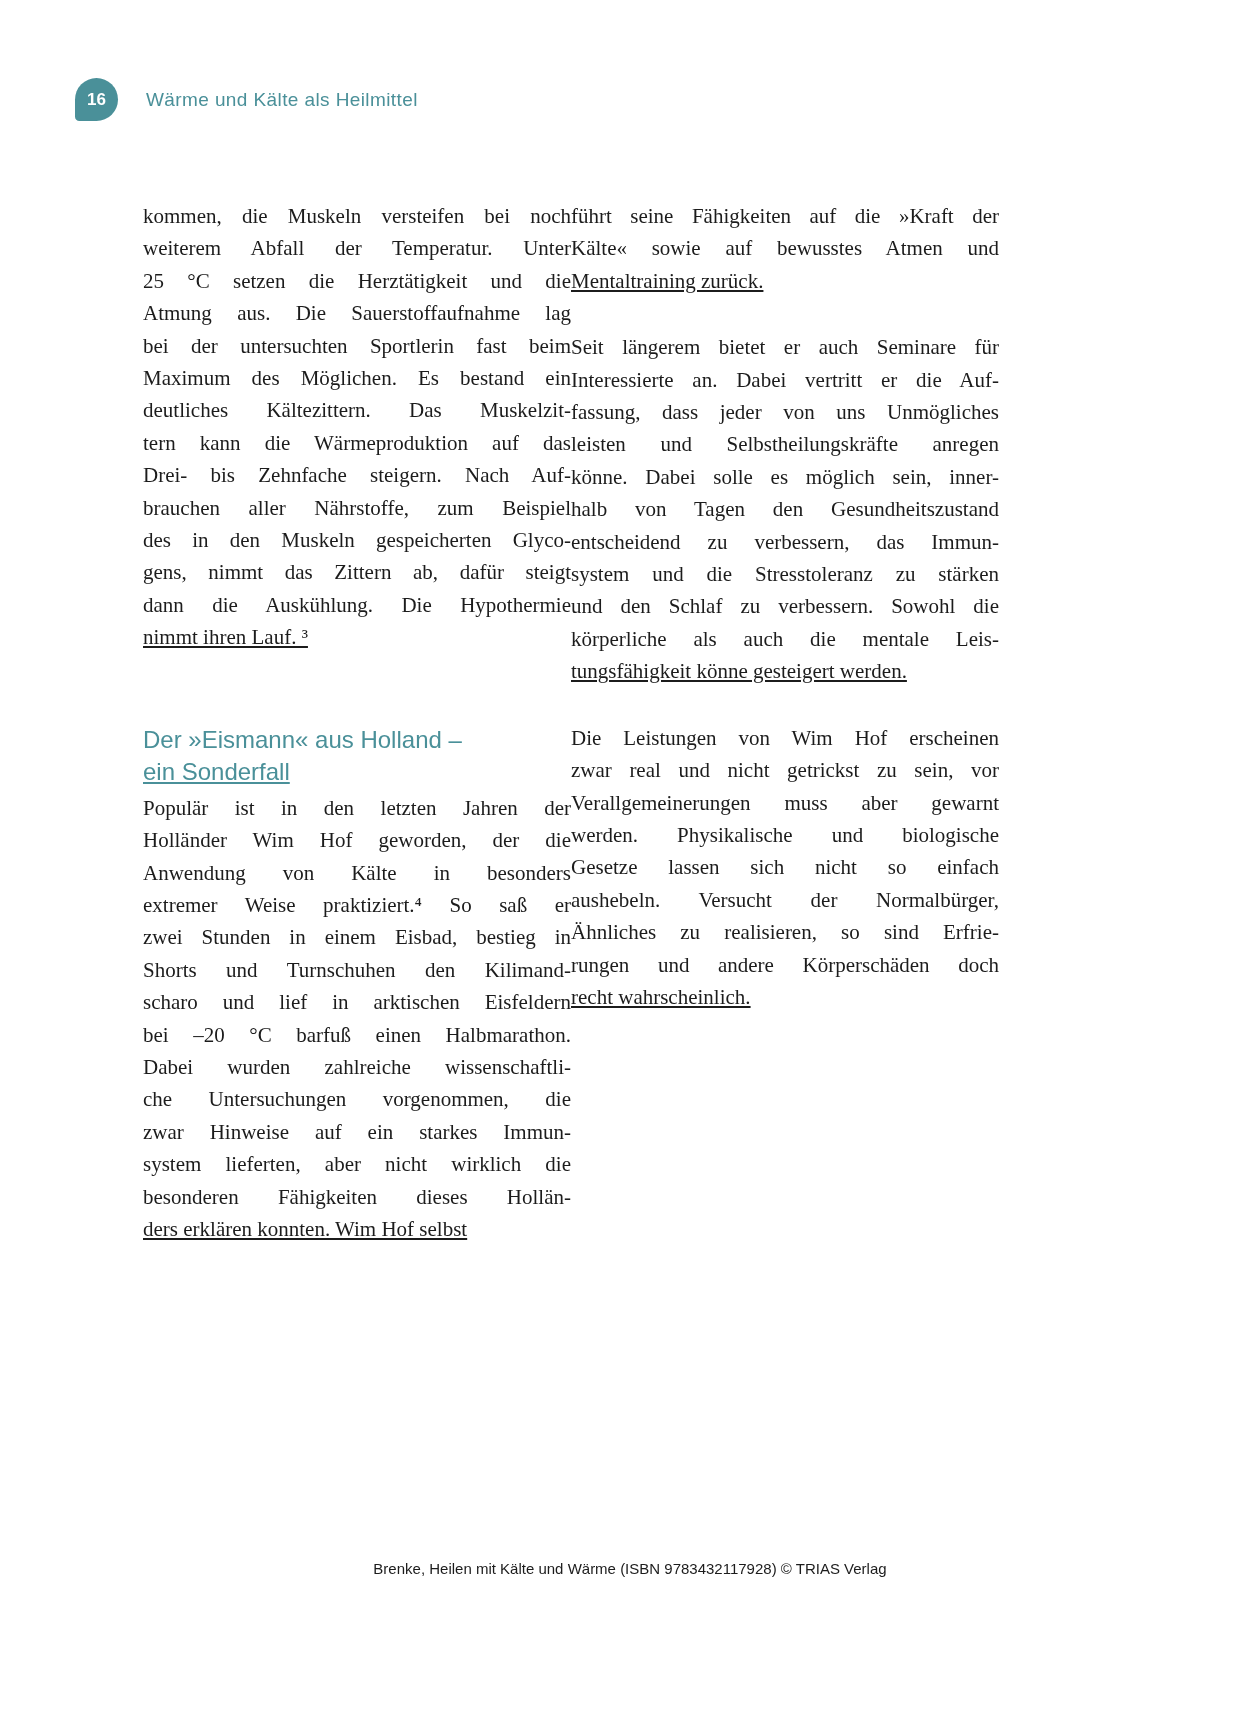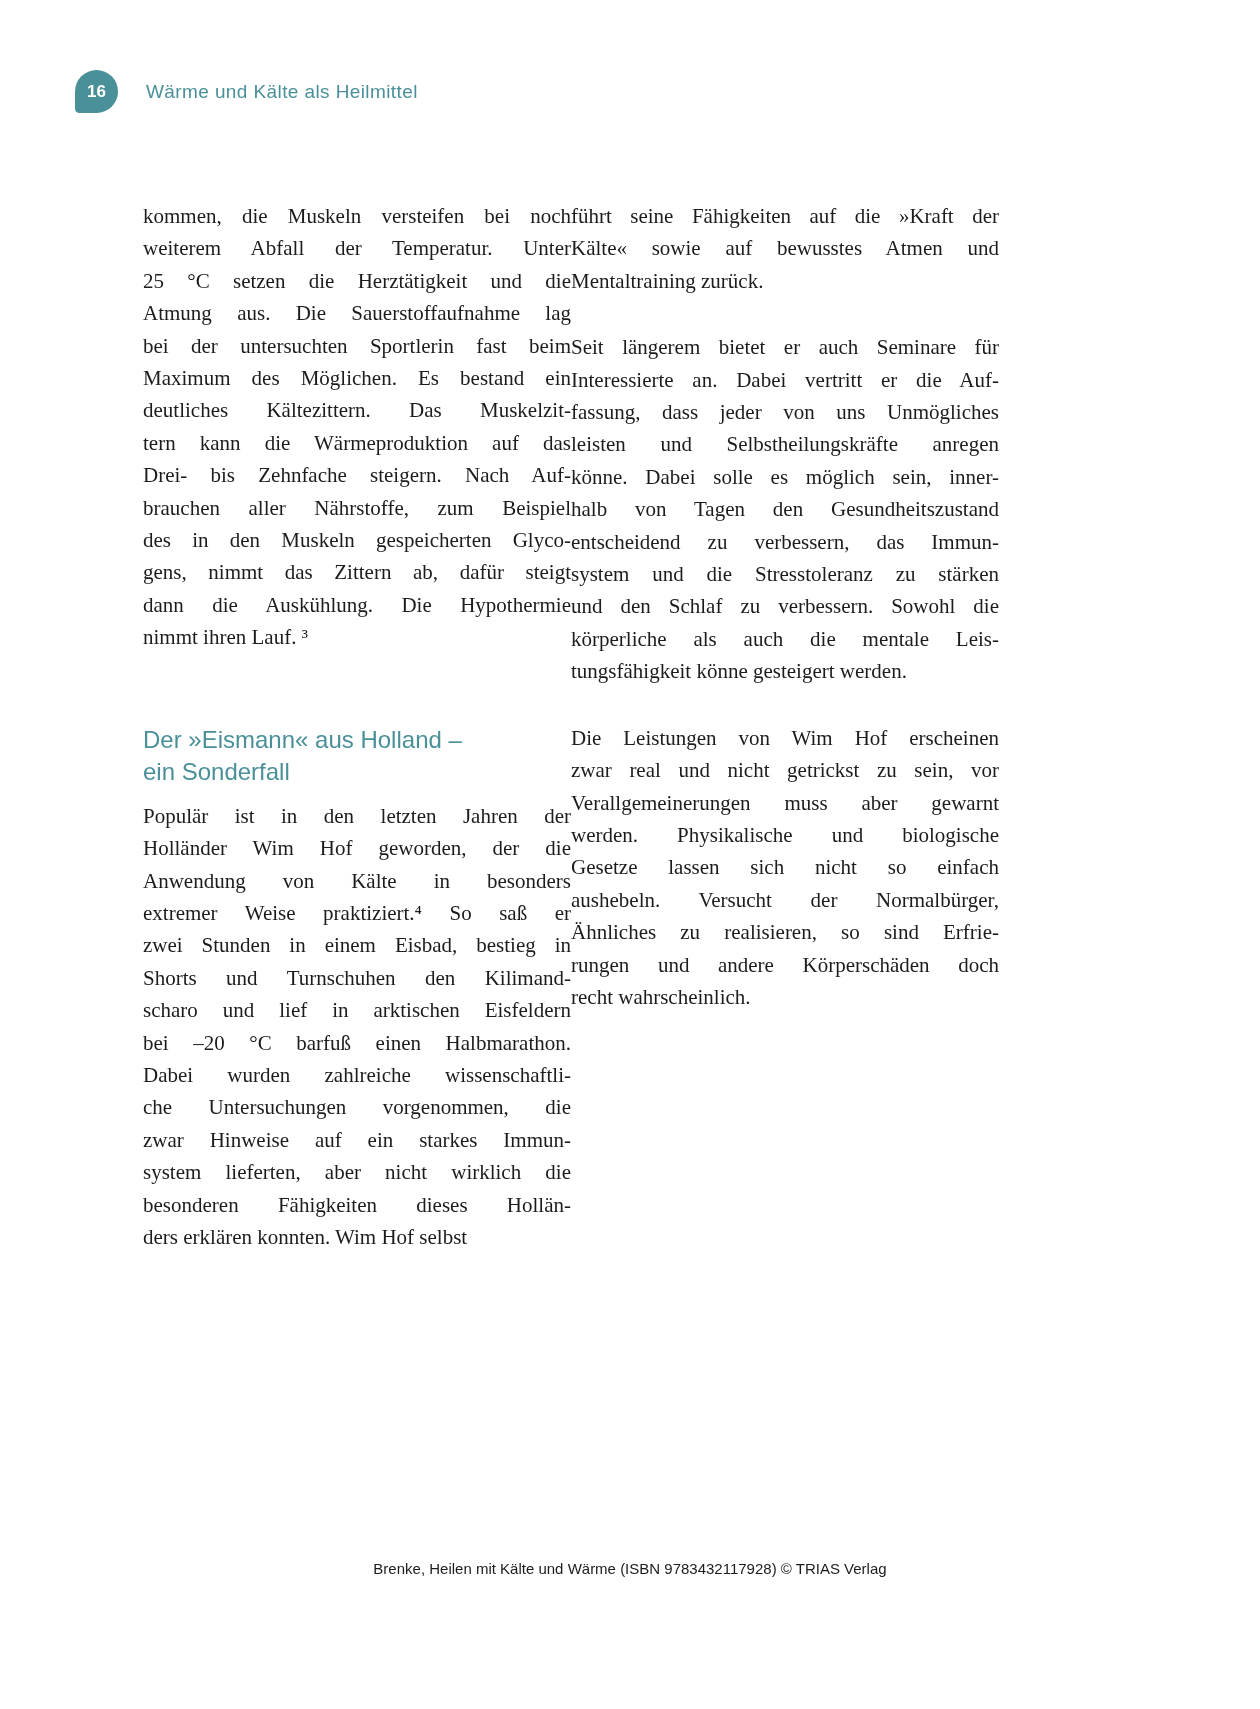--- a/index.html
+++ b/index.html
@@ -7,21 +7,21 @@
   html,body { margin:0; padding:0; background:#ffffff; }
   .page {
     position:relative;
     width:1260px; height:1709px;
     background:#ffffff;
     font-family:"Liberation Serif", serif;
     color:var(--ink);
     overflow:hidden;
   }
   .page-header {
-    position:absolute; top:70px; left:75px;
+    position:absolute; top:78px; left:75px;
     display:flex; align-items:center; gap:28px;
   }
   .badge {
     width:43px; height:43px;
     background:var(--accent);
     border-radius:50% 50% 50% 10%;
     color:#ffffff;
     font-family:"Liberation Sans", sans-serif;
     font-size:17px; font-weight:bold;
     display:flex; align-items:center; justify-content:center;
@@ -33,23 +33,23 @@
     color:var(--accent);
   }
   .columns {
     position:absolute; left:143px; top:200px;
     width:903px;
     display:flex; 
   }
   .column { width:428px; font-size:21px; line-height:32.4px; }
   .para-block { margin:0 0 34px 0; }
   .line { text-align:justify; text-align-last:justify; }
-  .line.last { text-align-last:left; }
+  .line.last { text-align-last:left;text-decoration:underline; }
   .heading-block {
-    margin:70px 0 12px 0;
+    margin:70px 0 4px 0;
     font-family:"Liberation Sans", sans-serif;
     font-size:24px; line-height:32px;
     color:var(--accent);
   }
   .heading-block .line,
   .heading-block .line.last { text-align:left; text-align-last:left; }
   .page-footer {
     position:absolute; left:0; right:0; top:1560px;
     text-align:center;
     font-family:"Liberation Sans", sans-serif;

